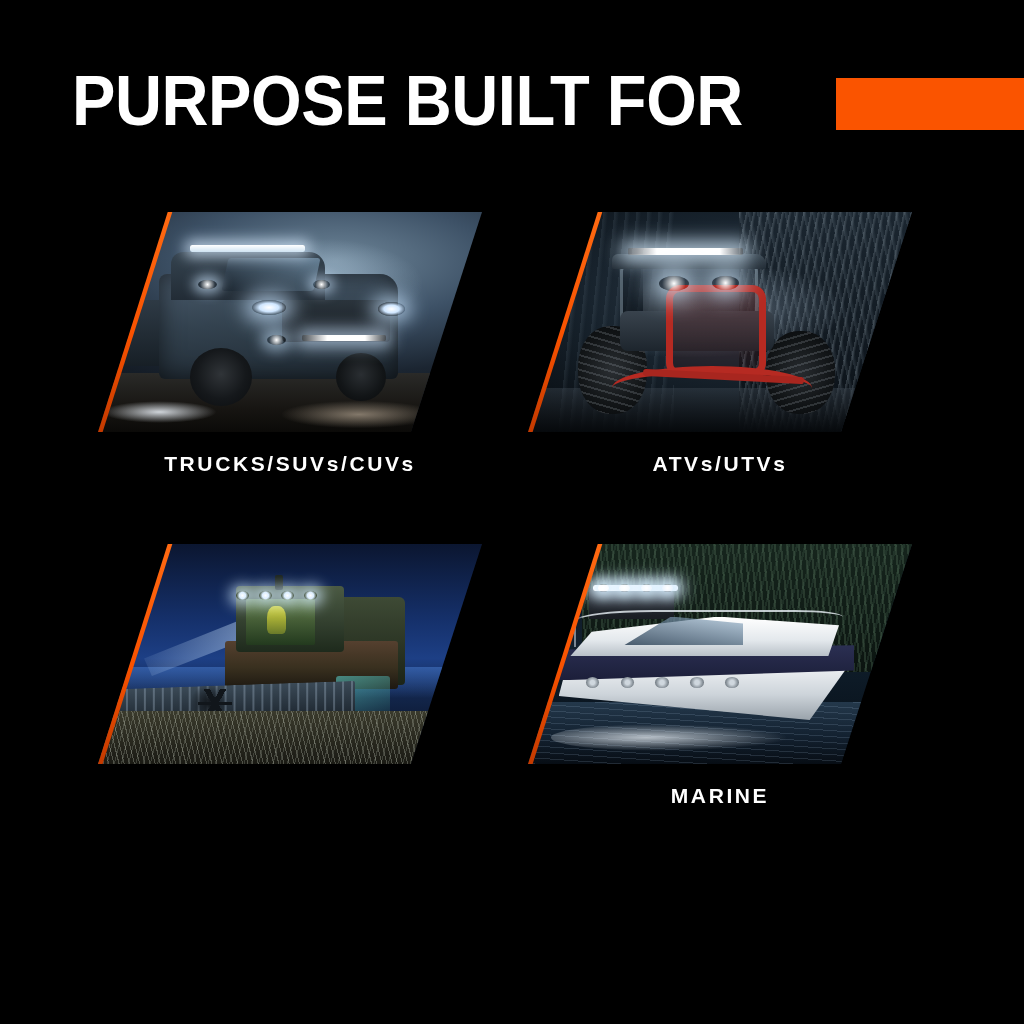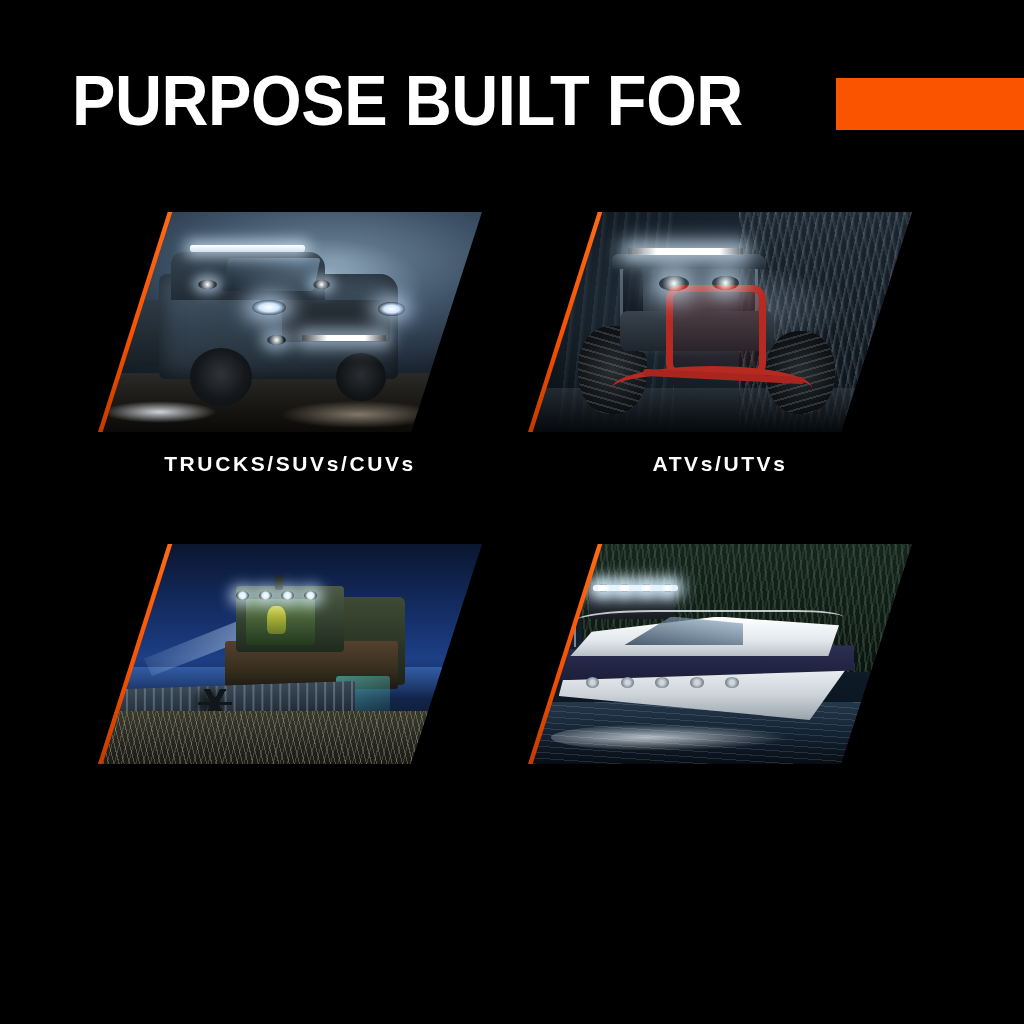--- a/index.html
+++ b/index.html
@@ -390,20 +390,21 @@
               <div class="mr-port"></div>
               <div class="mr-port"></div>
               <div class="mr-port"></div>
               <div class="mr-port"></div>
             </div>
             <div class="mr-wake"></div>
           </div>
         </div>
       </div>
       <div class="accent"></div>
+      <div class="cat-label">MARINE</div>
     </div>
 
   </div>
 
   <div class="footer">
     
     
   </div>
 
 </div>

